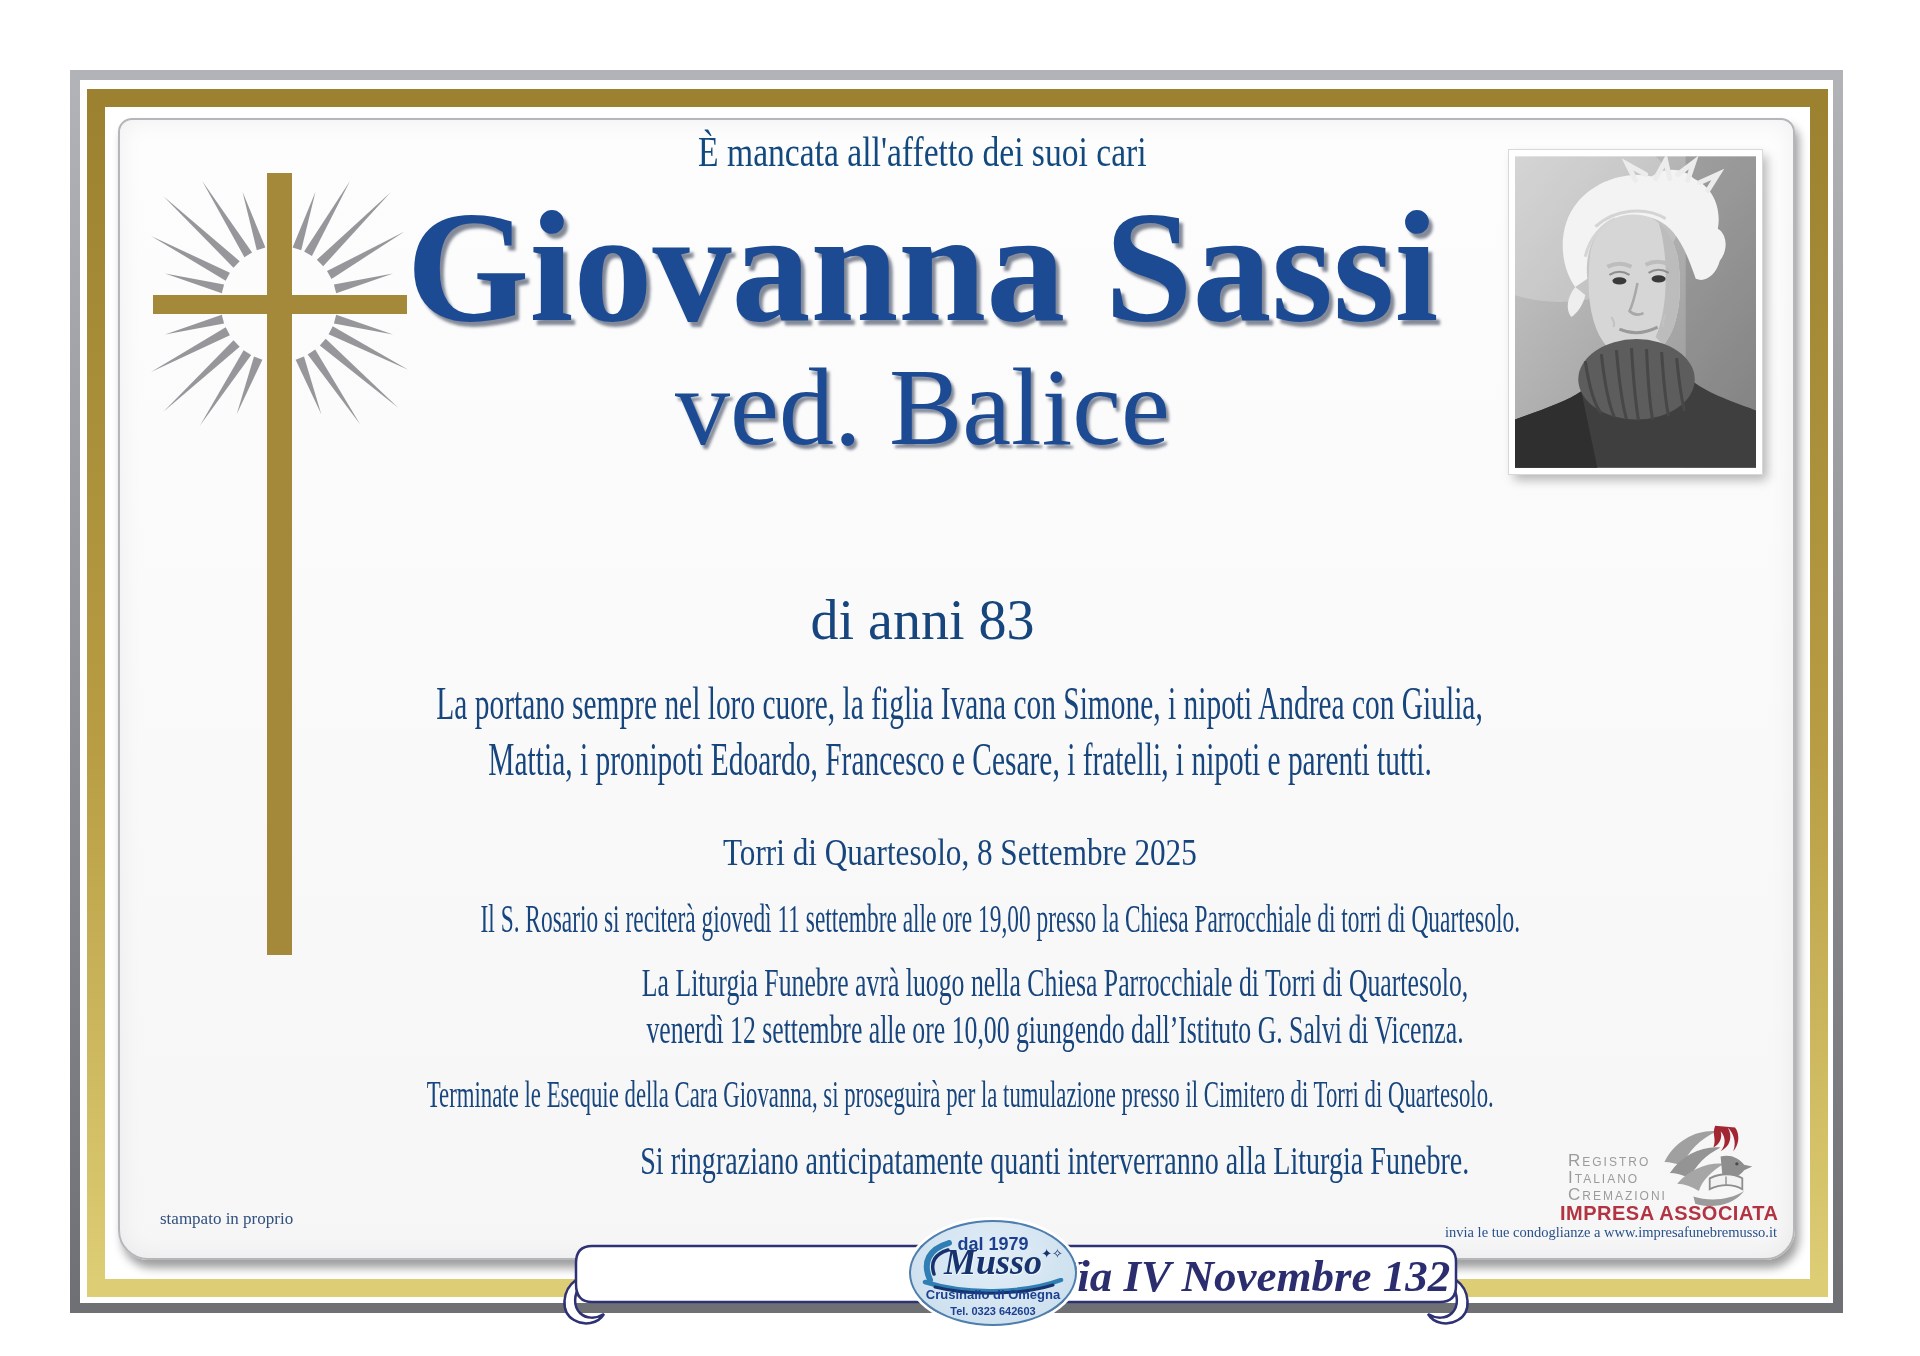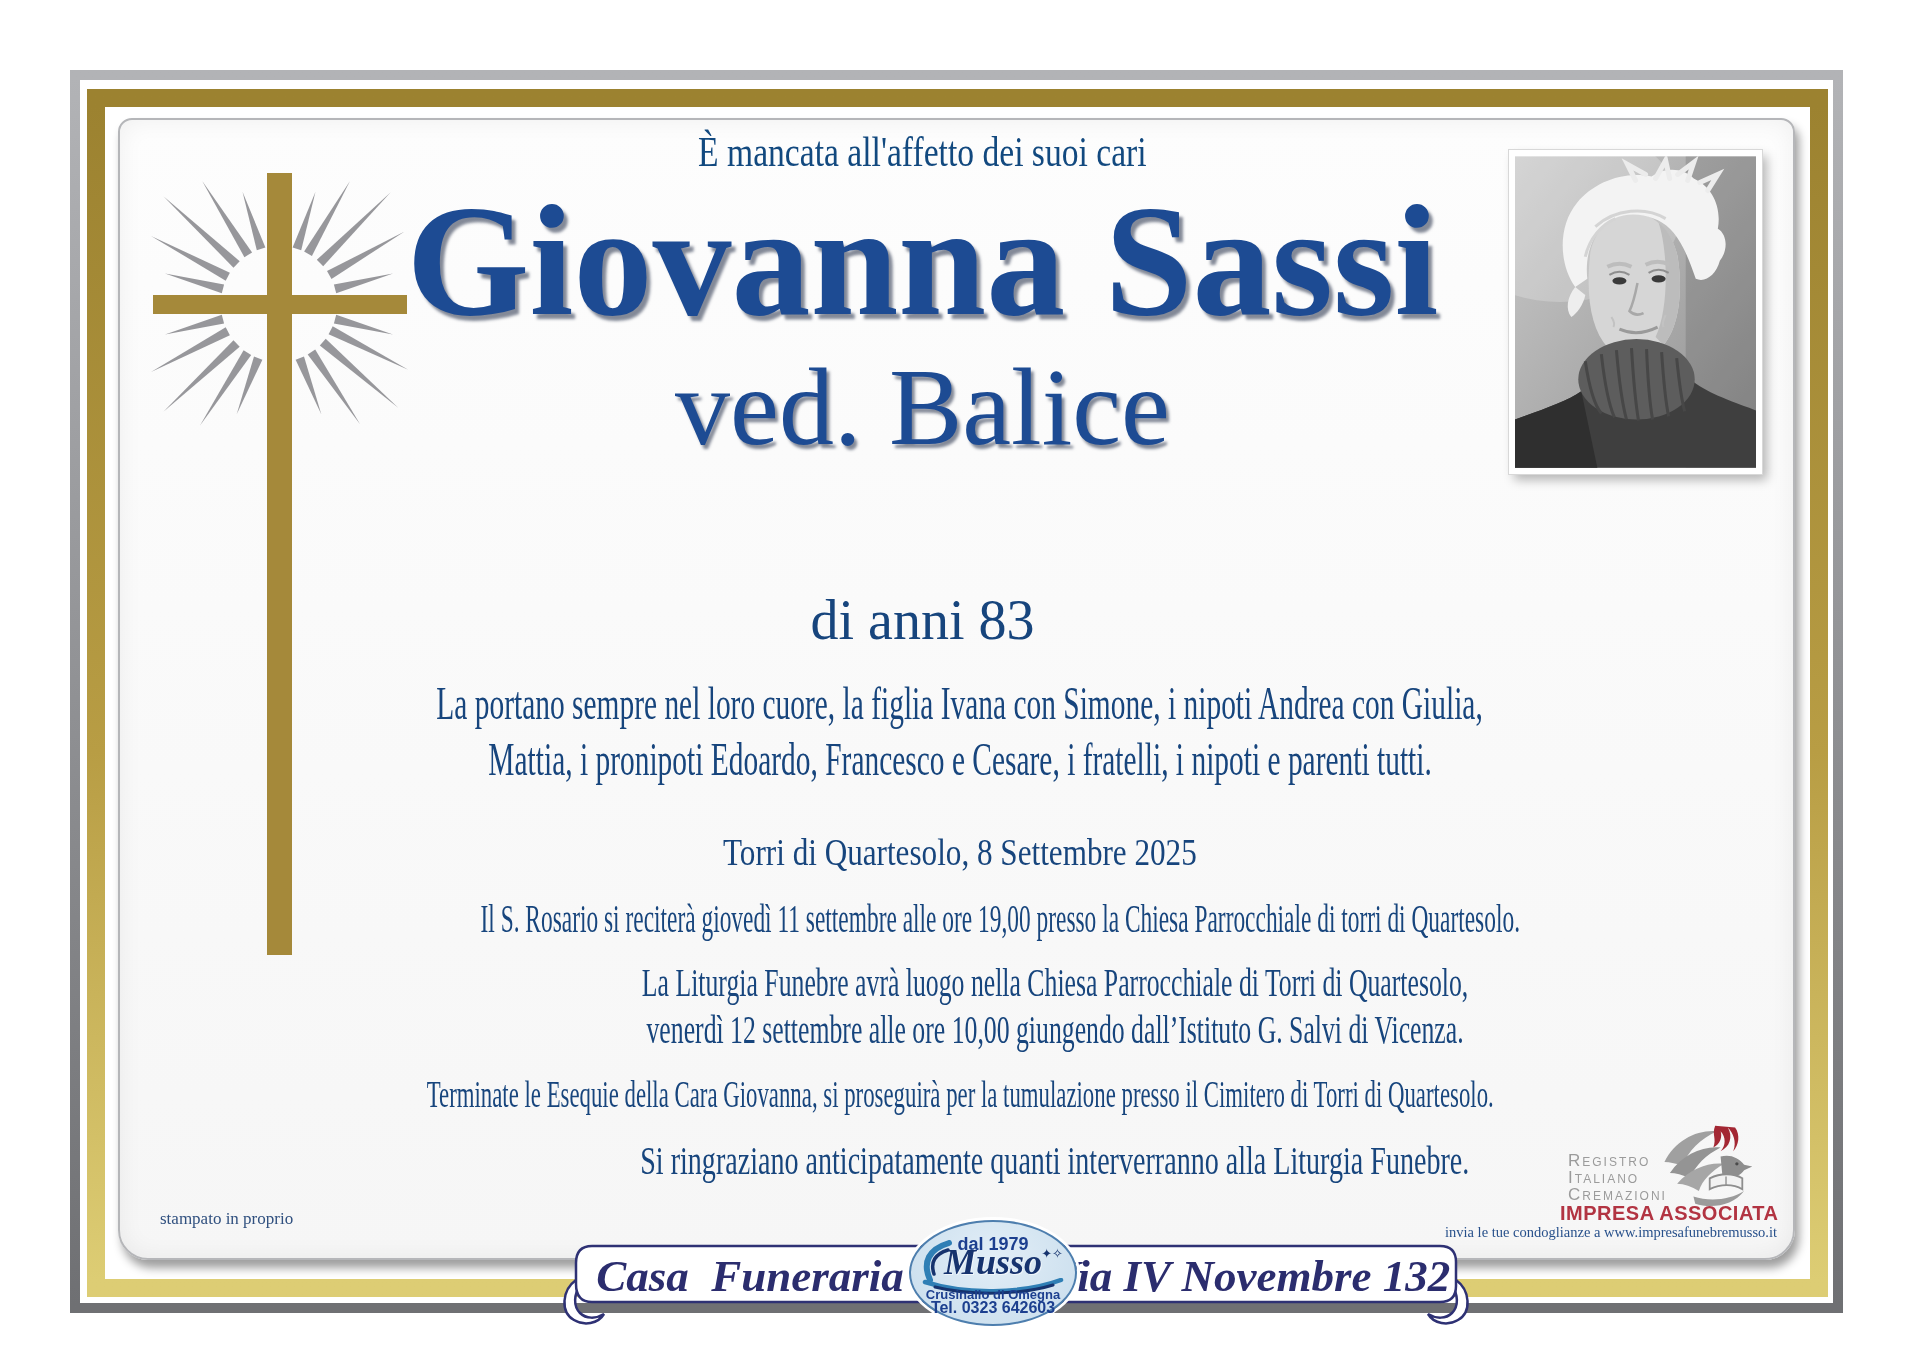--- a/index.html
+++ b/index.html
@@ -31,21 +31,21 @@
     position:absolute;left:1509px;top:150px;width:253px;height:324px;
     background:#fff;box-shadow:0 0 0 1px #d8d8d8, 5px 6px 10px rgba(0,0,0,.28);
   }
   .photo svg{position:absolute;left:6px;top:6px;width:241px;height:312px;}
   
   .line{position:absolute;left:0;right:0;text-align:center;color:#17457d;white-space:nowrap;}
   .line>span{display:inline-block;transform-origin:50% 50%;white-space:pre;}
   .titles{left:0;right:75px;}
   .intro{top:128px;font-size:42px;color:#12497f;}
   .intro>span{transform:scaleX(.80);}
-  .name{top:182px;font-size:158px;line-height:1;font-weight:bold;color:#1d4b93;
+  .name{top:188px;font-size:158px;line-height:1;font-weight:bold;color:#1d4b93;
         text-shadow:4px 5px 3px rgba(12,24,52,.50);}
   .ved{top:352px;font-size:110px;line-height:1;font-weight:normal;color:#1d4b93;
        text-shadow:3px 4px 3px rgba(12,24,52,.50);}
   .age{top:588px;font-size:56px;}
   .family{top:676px;font-size:46px;line-height:1.22;}
   .family>span{transform:scaleX(.64);}
   .dateline{top:830px;font-size:38px;}
   .dateline>span{transform:scaleX(.82);}
   .rosary{top:896px;font-size:39px;left:80px;right:0;}
   .rosary>span{transform:scaleX(.60);}
@@ -81,21 +81,21 @@
   }
   .badge .since{position:absolute;top:12px;left:0;right:0;text-align:center;
      font-family:"Liberation Sans", sans-serif;font-weight:bold;font-size:18px;color:#1c3f8f;}
   .badge .mname{position:absolute;top:22px;left:0;right:0;text-align:center;
      font-style:italic;font-weight:bold;font-size:36px;line-height:1;color:#16336e;
      text-shadow:1px 1px 0 rgba(255,255,255,.6);}
   .badge .stars{position:absolute;right:12px;top:24px;font-size:13px;color:#16336e;}
   .badge .city{position:absolute;bottom:22px;left:0;right:0;text-align:center;
      font-family:"Liberation Sans", sans-serif;font-weight:bold;font-size:13px;color:#1c3f8f;}
   .badge .phone{position:absolute;bottom:7px;left:0;right:0;text-align:center;
-     font-family:"Liberation Sans", sans-serif;font-weight:bold;font-size:16px;color:#1c3f8f;}
+     font-family:"Liberation Sans", sans-serif;font-weight:bold;font-size:11px;color:#1c3f8f;}
   .badge .swoosh{position:absolute;left:8px;top:18px;width:36px;height:44px;}
   .badge .wave{position:absolute;left:10px;top:56px;width:144px;height:18px;}
 </style>
 </head>
 <body>
 
 <div class="frame-gray"></div>
 <div class="frame-gold"></div>
 <div class="panel"></div>
 
@@ -191,21 +191,20 @@
 </div>
 <div class="impresa">IMPRESA ASSOCIATA</div>
 <div class="condolences">invia le tue condoglianze a www.impresafunebremusso.it</div>
 
 <div class="ribbon">
   <svg viewBox="0 0 912 100">
     <path d="M16,44 C2,54 0,76 14,84 C24,90 38,88 44,78 C36,83 26,83 20,77 C13,70 14,58 20,50 Z" fill="#ffffff" stroke="#2e3174" stroke-width="2.5"></path>
     <path d="M896,44 C910,54 912,76 898,84 C888,90 874,88 868,78 C876,83 886,83 892,77 C899,70 898,58 892,50 Z" fill="#ffffff" stroke="#2e3174" stroke-width="2.5"></path>
     <path d="M32,10 L880,10 Q896,10 896,26 L896,50 Q896,66 880,66 L32,66 Q16,66 16,48 L16,27 Q16,10 32,10 Z" fill="#ffffff" stroke="#2e3174" stroke-width="2.5"></path>
   </svg>
-  <div class="banner-text banner-left">Casa  Funeraria</div>
   <div class="banner-text banner-right">Via IV Novembre 132</div>
 </div>
 
 <div class="badge">
   <div class="since">dal 1979</div>
   <svg class="swoosh" viewBox="0 0 36 44">
     <path d="M30,3 C10,9 3,22 11,40" stroke="#2f7fb5" stroke-width="6" fill="none" stroke-linecap="round"></path>
     <path d="M29,10 C16,14 11,22 15,34" stroke="#16336e" stroke-width="3.5" fill="none" stroke-linecap="round"></path>
   </svg>
   <div class="mname">Musso</div>

